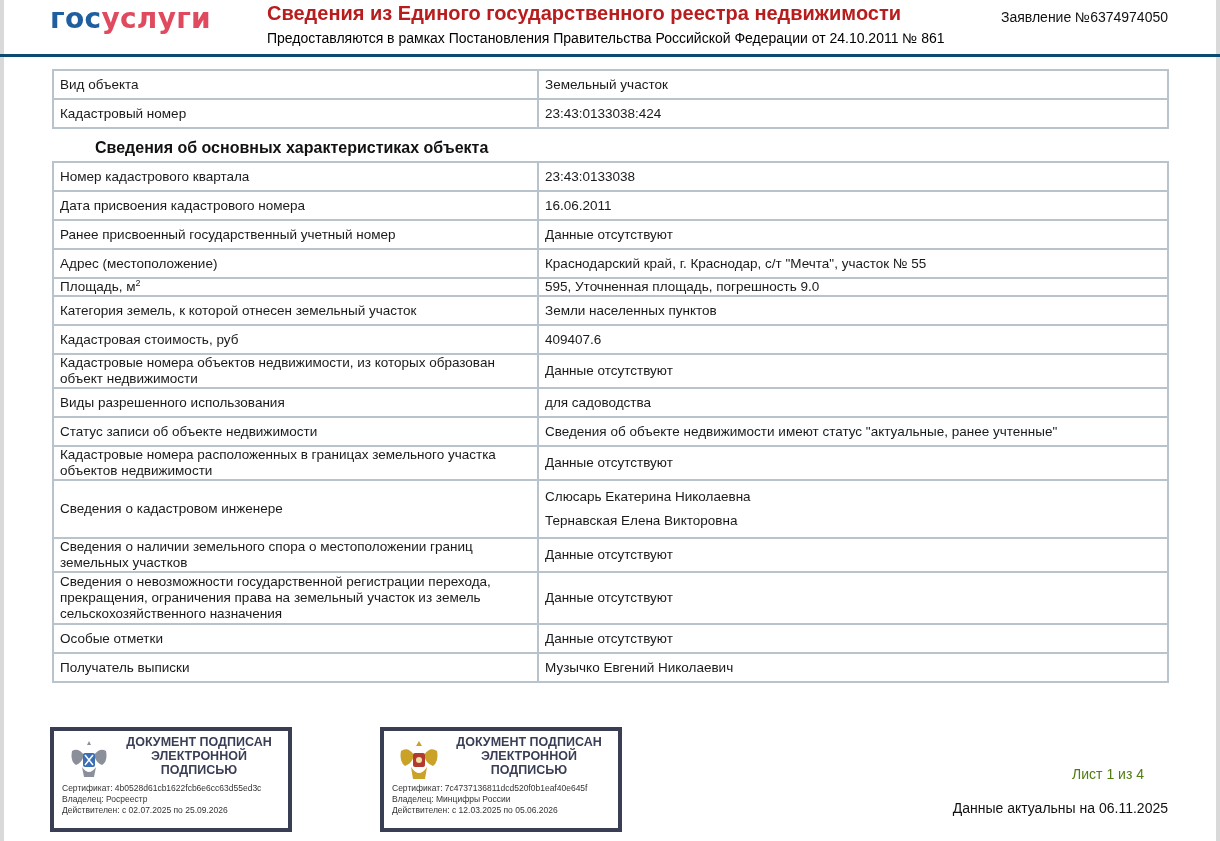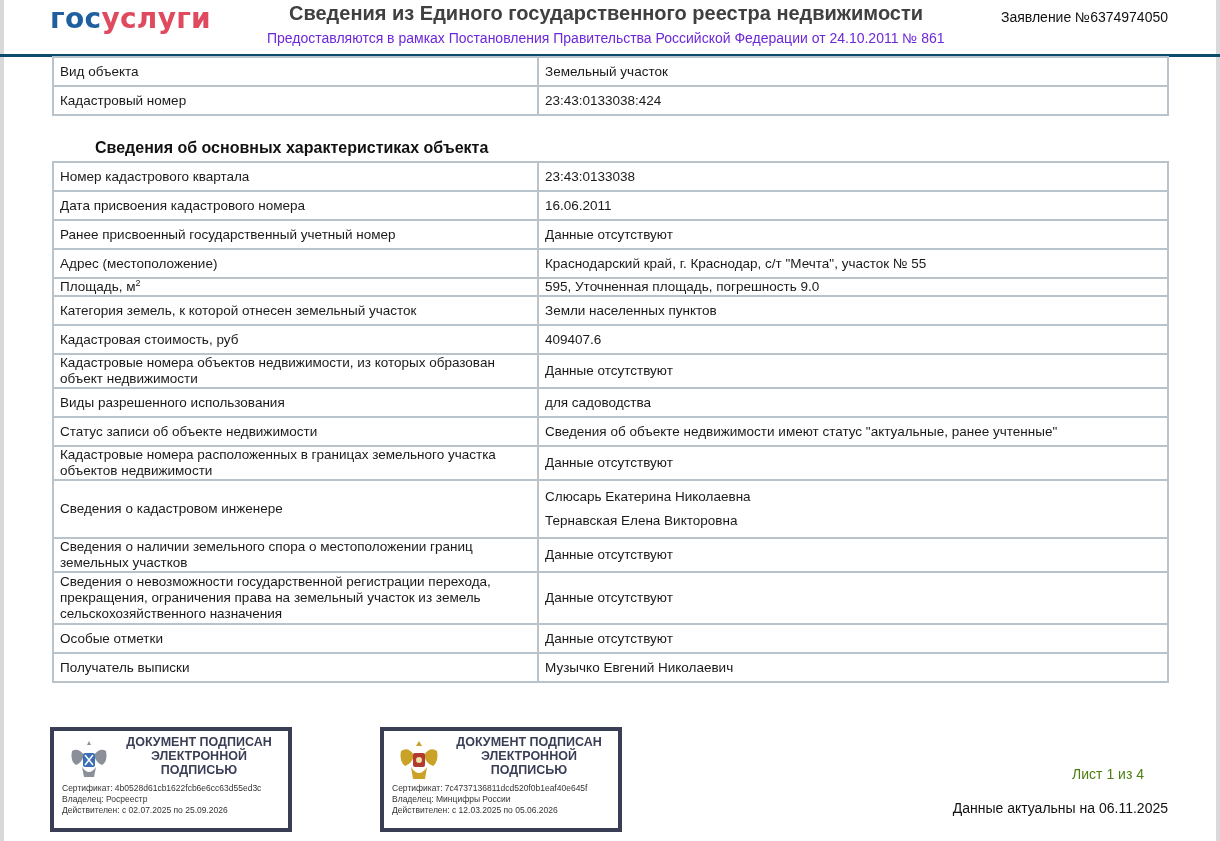--- a/index.html
+++ b/index.html
@@ -10,32 +10,32 @@
     color: #1a1a1a;
     position: relative;
   }
   .edge-left { position: absolute; left: 0; top: 0; width: 4px; height: 841px; background: #d9d9d9; }
   .edge-right { position: absolute; right: 0; top: 0; width: 4px; height: 841px; background: #d9d9d9; }
 
   .header { position: absolute; left: 0; top: 0; width: 1220px; height: 54px; border-bottom: 3px solid #0c4a6e; }
   .logo { position: absolute; left: 50px; top: 2px; font-family: "DejaVu Sans", sans-serif; font-weight: bold; font-size: 28px; letter-spacing: 0.3px; }
   .logo .gos { color: #1f5e9f; }
   .logo .uslugi { color: #e04a5f; }
-  .doc-title { position: absolute; left: 267px; top: 2px; font-size: 20px; font-weight: bold; color: #404040; margin-left: 22px; }
-  .doc-subtitle { position: absolute; left: 267px; top: 30px; font-size: 14px; color: #6d28d9; }
+  .doc-title { position: absolute; left: 267px; top: 2px; font-size: 20px; font-weight: bold; color: #b91c1c; }
+  .doc-subtitle { position: absolute; left: 267px; top: 30px; font-size: 14px; color: #000000; }
   .request-no { position: absolute; right: 52px; top: 9px; font-size: 14px; color: #111; }
 
   table.grid { position: absolute; left: 52px; width: 1117px; border-collapse: collapse; table-layout: fixed; }
   table.grid td {
     border: 2px solid #b9c3cc;
     font-size: 13.5px; line-height: 16px; color: #1a1a1a;
     padding: 0 6px; vertical-align: middle;
   }
   table.grid td.k { width: 471px; }
-  .t1 { top: 56px; }
+  .t1 { top: 69px; }
   .section-title { position: absolute; left: 59px; top: 139px; font-size: 16px; font-weight: bold; color: #111; margin-left: 36px; }
   .t2 { top: 161px; }
   sup { font-size: 9px; line-height: 0; vertical-align: super; }
   .multi-val div { padding: 4px 0; }
 
   .stamp {
     position: absolute; top: 727px; width: 234px; height: 97px;
     border: 4px solid #3a3e55; border-radius: 0; background: #fff;
   }
   .stamp .emblem { position: absolute; left: 14px; top: 8px; width: 42px; height: 44px; }

